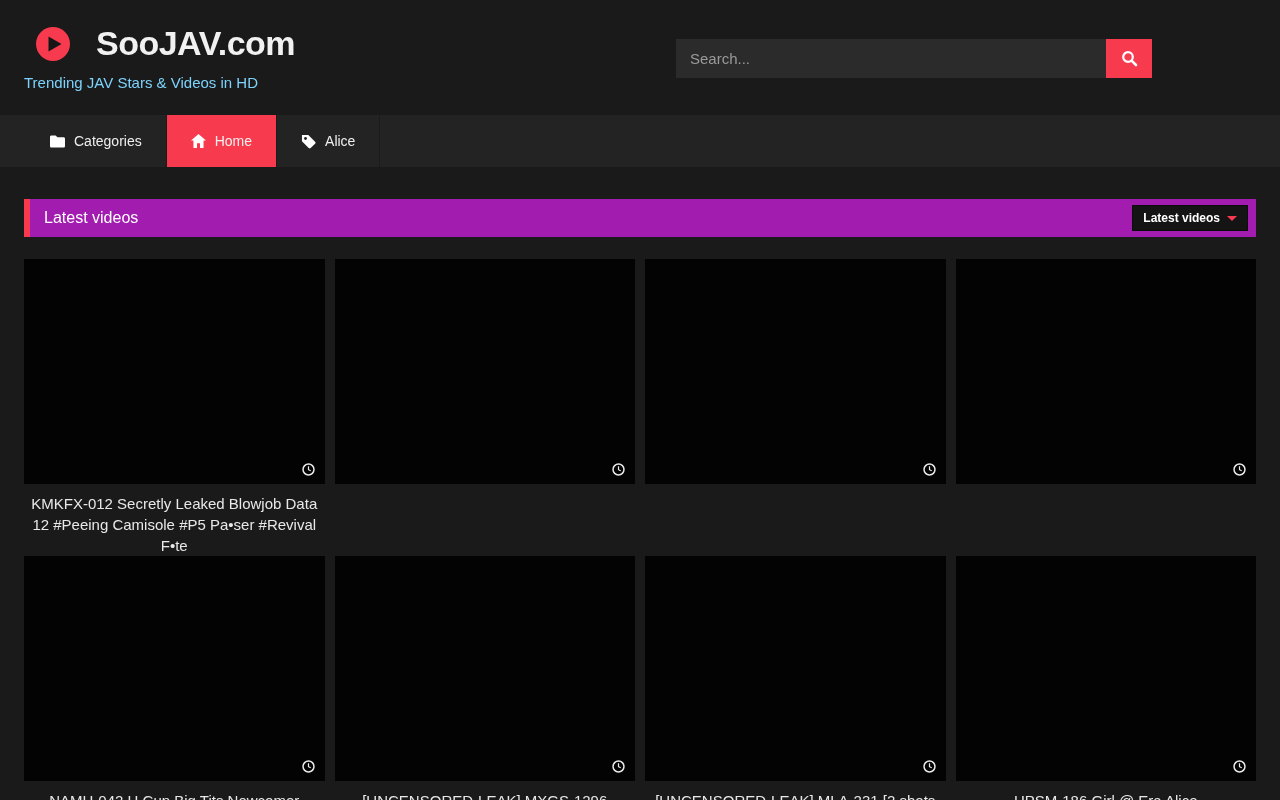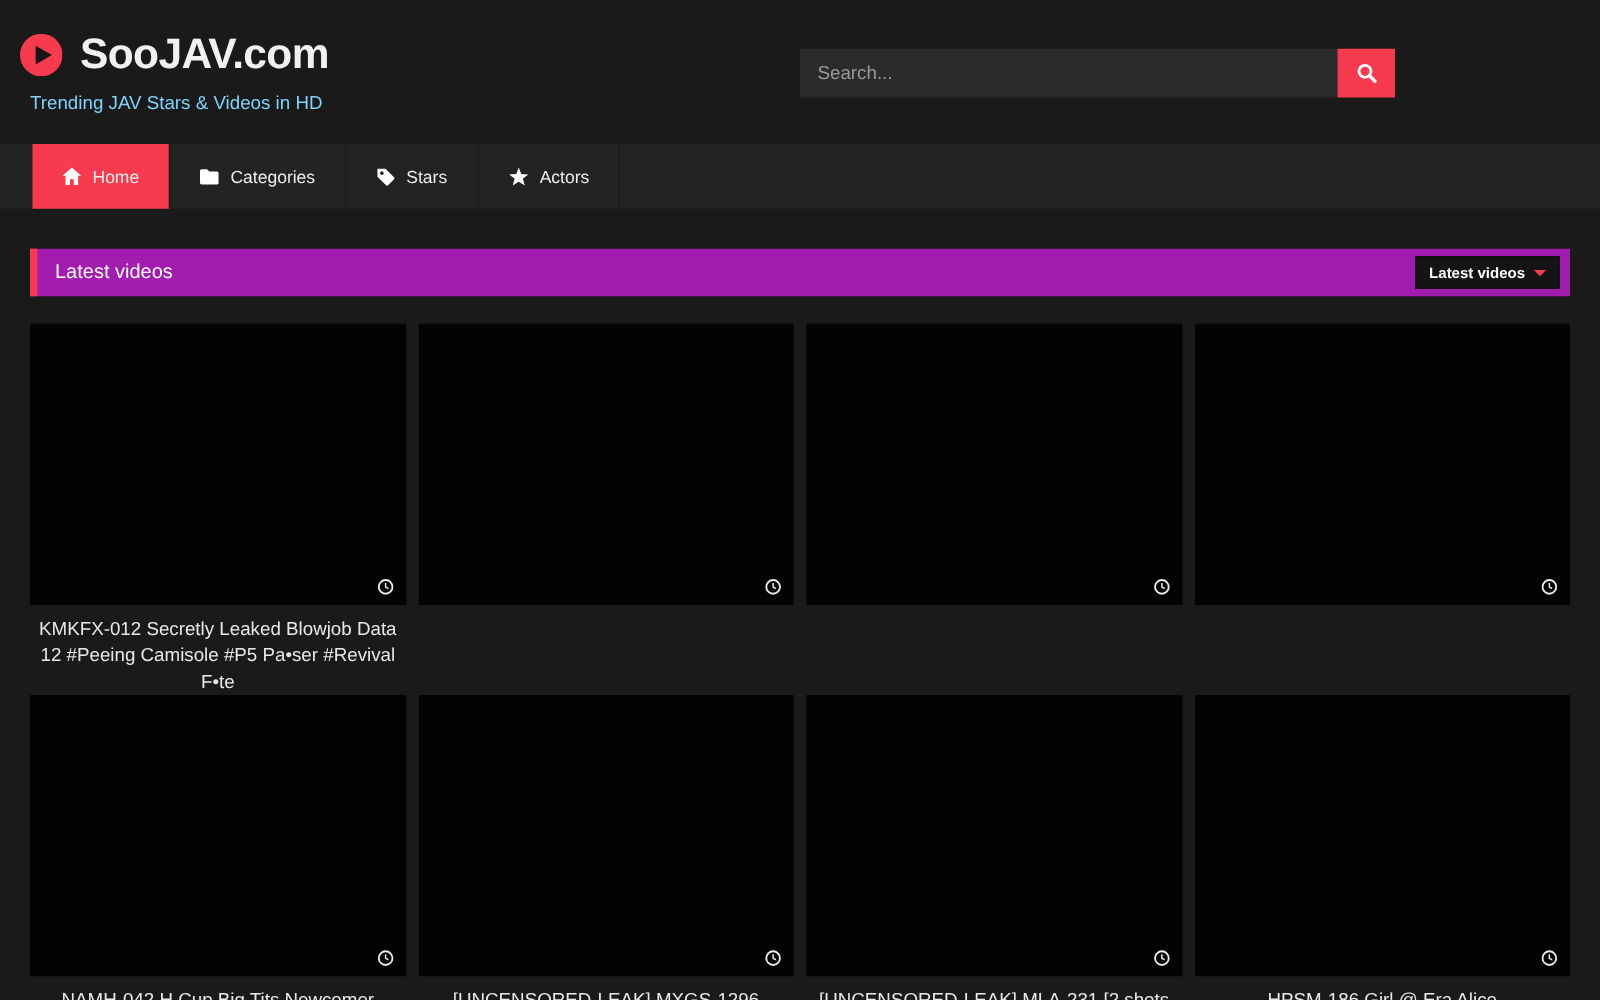--- a/index.html
+++ b/index.html
@@ -4,25 +4,25 @@
 <style>
   * { margin:0; padding:0; box-sizing:border-box; }
   html,body {
     width:1280px; height:800px; overflow:hidden;
     background:#1a1a1a;
     font-family:"Liberation Sans", sans-serif;
   }
 
   
   .header { height:115px; background:#1a1a1a; position:relative; }
-  .logo-row { display:flex; align-items:center; gap:14px; padding:24px 0 0 16px; cursor:pointer;text-align:center; }
+  .logo-row { display:flex; align-items:center; gap:26px; padding:24px 0 0 36px; cursor:pointer;text-align:center; }
   .logo-text { font-size:34px; font-weight:bold; color:#f1f1f1; letter-spacing:-0.5px; }
   .tagline { margin:11px 0 0 24px; color:#7dd3fc; font-size:15px; }
 
-  .search-form { position:absolute; left:640px; top:39px; display:flex; }
+  .search-form { position:absolute; left:676px; top:39px; display:flex; }
   .search-input {
     width:430px; height:39px; background:#2b2b2b; border:none; outline:none;
     color:#cfcfcf; font-size:15px; padding:0 14px;
     font-family:"Liberation Sans", sans-serif;
   }
   .search-input::placeholder { color:#9a9a9a; }
   .search-btn {
     width:46px; height:39px; background:#f83a4f; border:none; cursor:pointer;
     display:flex; align-items:center; justify-content:center;
   }
@@ -94,52 +94,44 @@
         <svg width="17" height="17" viewBox="0 0 17 17">
           <circle cx="7" cy="7" r="4.8" fill="none" stroke="#ffffff" stroke-width="2.2"></circle>
           <line x1="10.6" y1="10.6" x2="15" y2="15" stroke="#ffffff" stroke-width="2.6" stroke-linecap="round"></line>
         </svg>
       </span>
     </button>
   </form>
 </div>
 
 <div class="nav">
+  <div class="nav-item">
+    <span class="nav-icon">
+      <svg width="15" height="13" viewBox="0 0 16 13">
+        <path d="M0 1.5 C0 .7 .7 0 1.5 0 H6 L8 2 H14.5 C15.3 2 16 2.7 16 3.5 V11.5 C16 12.3 15.3 13 14.5 13 H1.5 C.7 13 0 12.3 0 11.5 Z" fill="#ffffff"></path>
+      </svg>
+    </span>
+    <span>Categories</span>
+  </div>
   <div class="nav-item active">
     <span class="nav-icon">
       <svg width="15" height="14" viewBox="0 0 16 15">
         <path d="M8 0 L16 7 H13.4 V15 H9.6 V10 H6.4 V15 H2.6 V7 H0 Z" fill="#ffffff"></path>
       </svg>
     </span>
     <span>Home</span>
-  </div>
-  <div class="nav-item">
-    <span class="nav-icon">
-      <svg width="15" height="13" viewBox="0 0 16 13">
-        <path d="M0 1.5 C0 .7 .7 0 1.5 0 H6 L8 2 H14.5 C15.3 2 16 2.7 16 3.5 V11.5 C16 12.3 15.3 13 14.5 13 H1.5 C.7 13 0 12.3 0 11.5 Z" fill="#ffffff"></path>
-      </svg>
-    </span>
-    <span>Categories</span>
   </div>
   <div class="nav-item">
     <span class="nav-icon">
       <svg width="15" height="15" viewBox="0 0 16 16">
         <path d="M1 1 H7.8 L15 8.2 a1.5 1.5 0 0 1 0 2.1 L10.3 15 a1.5 1.5 0 0 1 -2.1 0 L1 7.8 Z" fill="#ffffff"></path>
         <circle cx="4.8" cy="4.8" r="1.5" fill="#232323"></circle>
       </svg>
     </span>
-    <span>Stars</span>
-  </div>
-  <div class="nav-item">
-    <span class="nav-icon">
-      <svg width="16" height="15" viewBox="0 0 16 15">
-        <path d="M8 0 L10 5.1 L15.6 5.5 L11.3 9 L12.8 14.4 L8 11.4 L3.2 14.4 L4.7 9 L0.4 5.5 L6 5.1 Z" fill="#ffffff"></path>
-      </svg>
-    </span>
-    <span>Actors</span>
+    <span>Alice</span>
   </div>
 </div>
 
 <div class="section-bar">
   <span class="section-title">Latest videos</span>
   <button class="sort-btn">
     <span>Latest videos</span>
     <span class="caret-down"></span>
   </button>
 </div>

